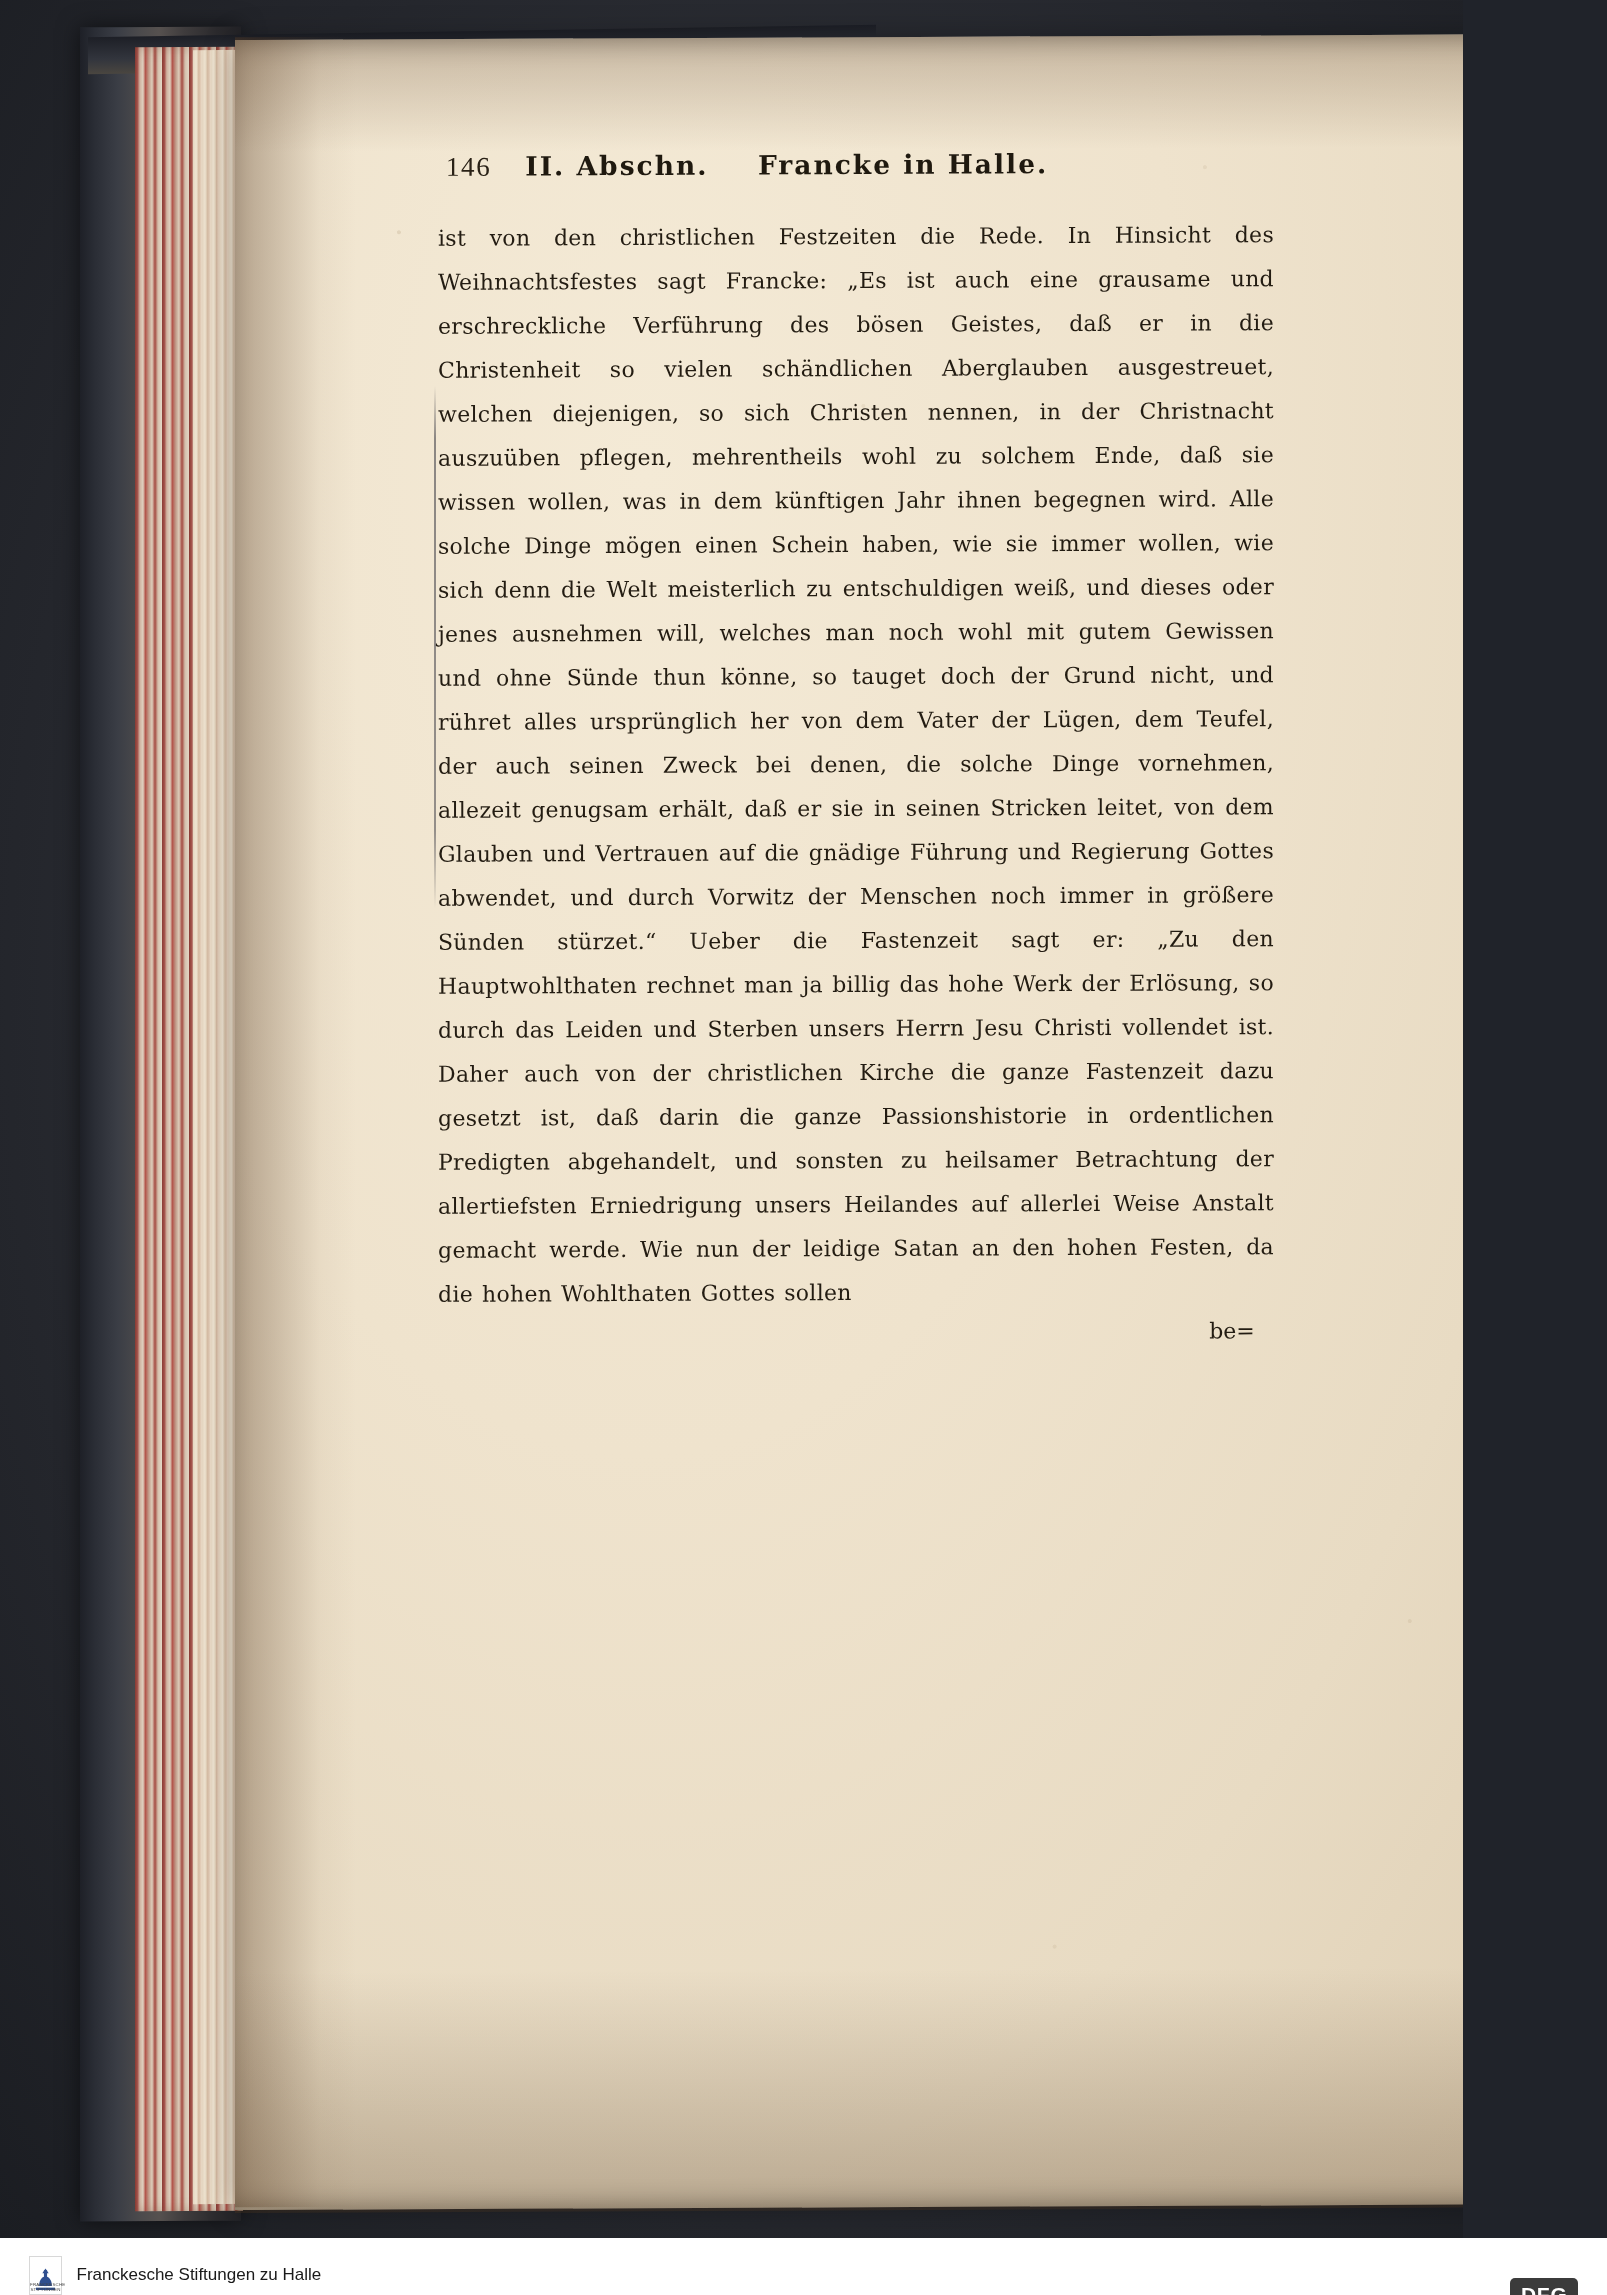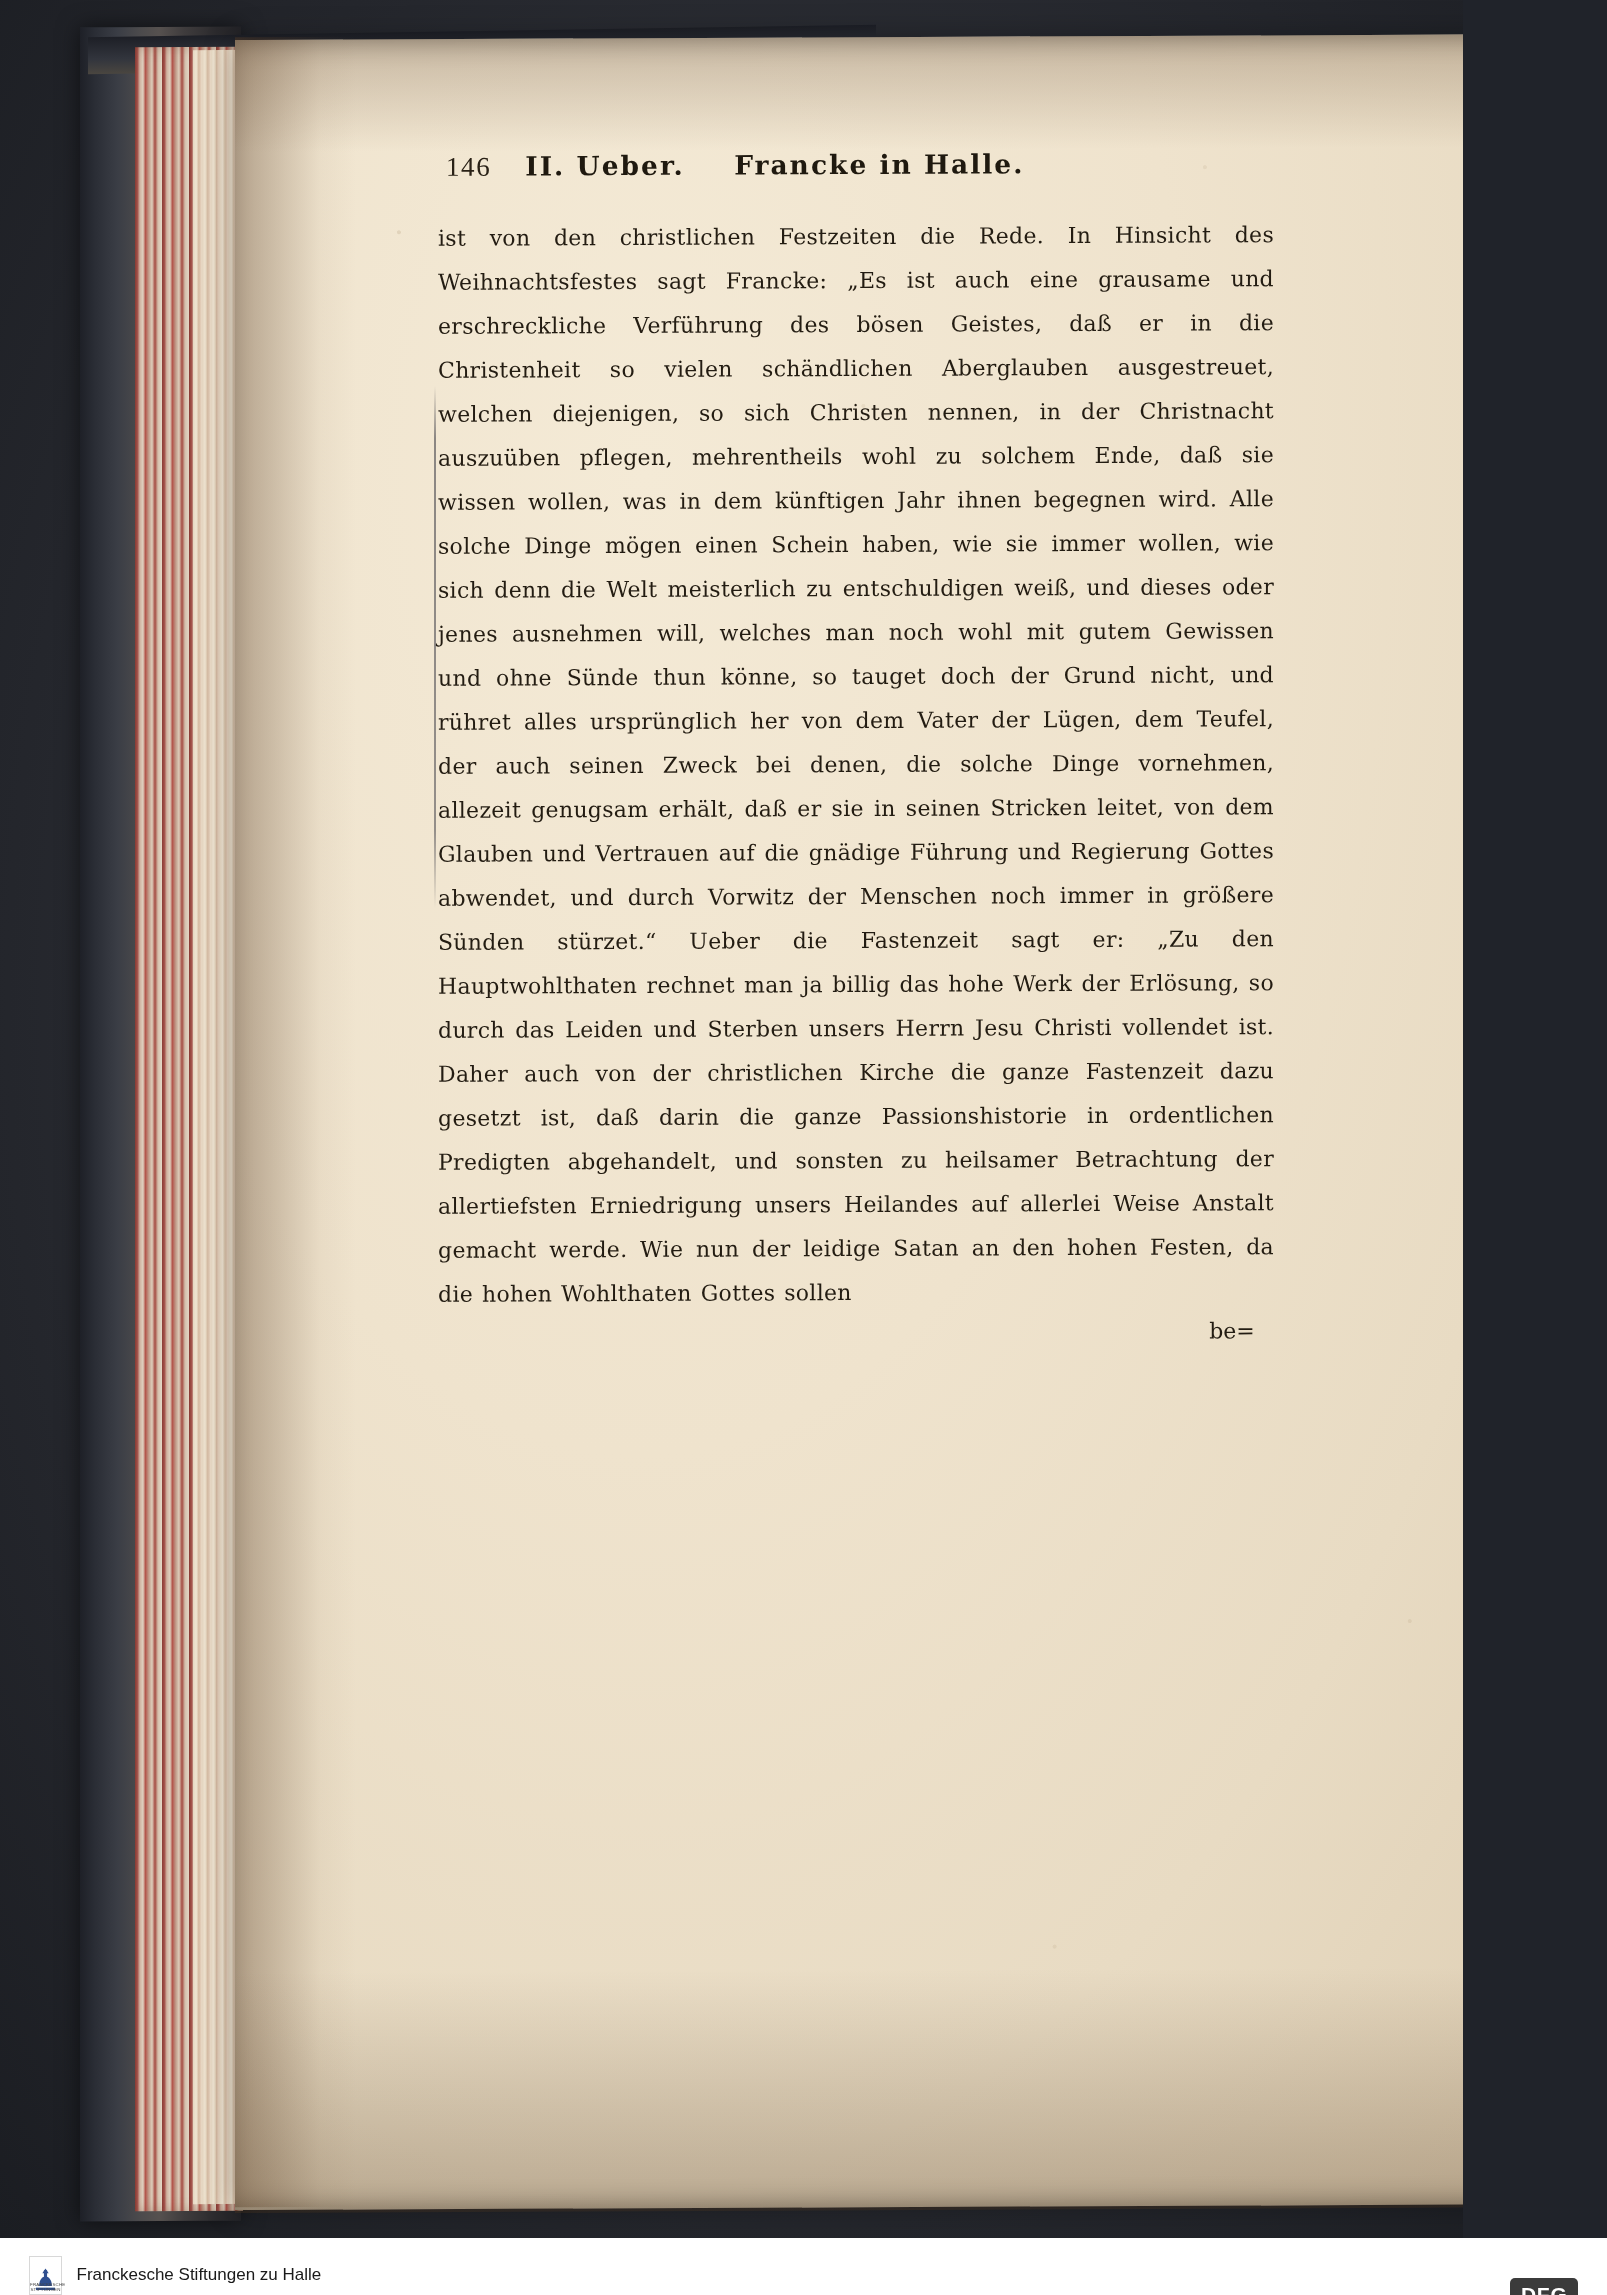--- a/index.html
+++ b/index.html
@@ -277,21 +277,21 @@
   <div class="leaf-shade-top"></div>
   <div class="leaf-shade-bottom"></div>
 
   <div class="pencil-line"></div>
 
   <div class="text-block">
 
     <div class="page-head">
       <span class="folio">146</span>
       <span class="head-title">
-        <span>II. Ueber.</span>
+        <span>II. Abschn.</span>
         <span class="sp"></span>
         <span>Francke in Halle.</span>
       </span>
     </div>
 
     <div class="body-text">
       <p>ist von den christlichen Festzeiten die Rede.  In Hinsicht des Weihnachtsfestes sagt Francke: „Es ist auch eine grausame und erschreckliche Verführung des bösen Geistes, daß er in die Christenheit so vielen schändlichen Aberglauben ausgestreuet, welchen diejenigen, so sich Christen nennen, in der Christnacht auszuüben pflegen, mehrentheils wohl zu solchem Ende, daß sie wissen wollen, was in dem künftigen Jahr ihnen begegnen wird.  Alle solche Dinge mögen einen Schein haben, wie sie immer wollen, wie sich denn die Welt meisterlich zu entschuldigen weiß, und dieses oder jenes ausnehmen will, welches man noch wohl mit gutem Gewissen und ohne Sünde thun könne, so tauget doch der Grund nicht, und rühret alles ursprünglich her von dem Vater der Lügen, dem Teufel, der auch seinen Zweck bei denen, die solche Dinge vornehmen, allezeit genugsam erhält, daß er sie in seinen Stricken leitet, von dem Glauben und Vertrauen auf die gnädige Führung und Regierung Gottes abwendet, und durch Vorwitz der Menschen noch immer in größere Sünden stürzet.“ Ueber die Fastenzeit sagt er: „Zu den Hauptwohlthaten rechnet man ja billig das hohe Werk der Erlösung, so durch das Leiden und Sterben unsers Herrn Jesu Christi vollendet ist.  Daher auch von der christlichen Kirche die ganze Fastenzeit dazu gesetzt ist, daß darin die ganze Passionshistorie in ordentlichen Predigten abgehandelt, und sonsten zu heilsamer Betrachtung der allertiefsten Erniedrigung unsers Heilandes auf allerlei Weise Anstalt gemacht werde.  Wie nun der leidige Satan an den hohen Festen, da die hohen Wohlthaten Gottes sollen</p>
     </div>
 
     <div class="catchword">be=</div>

